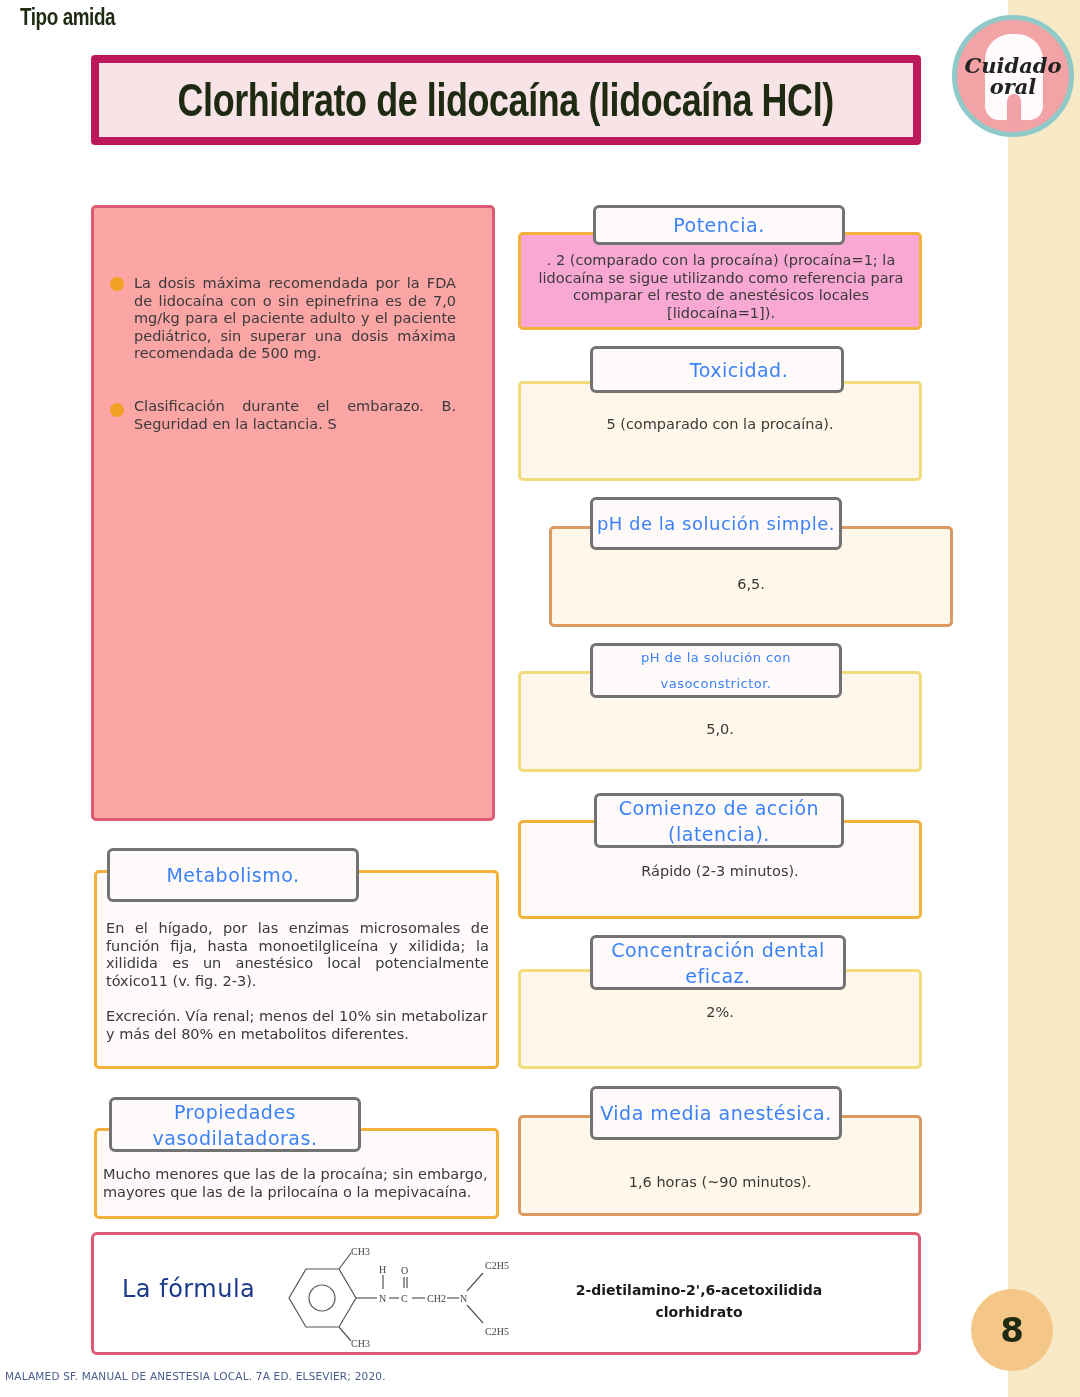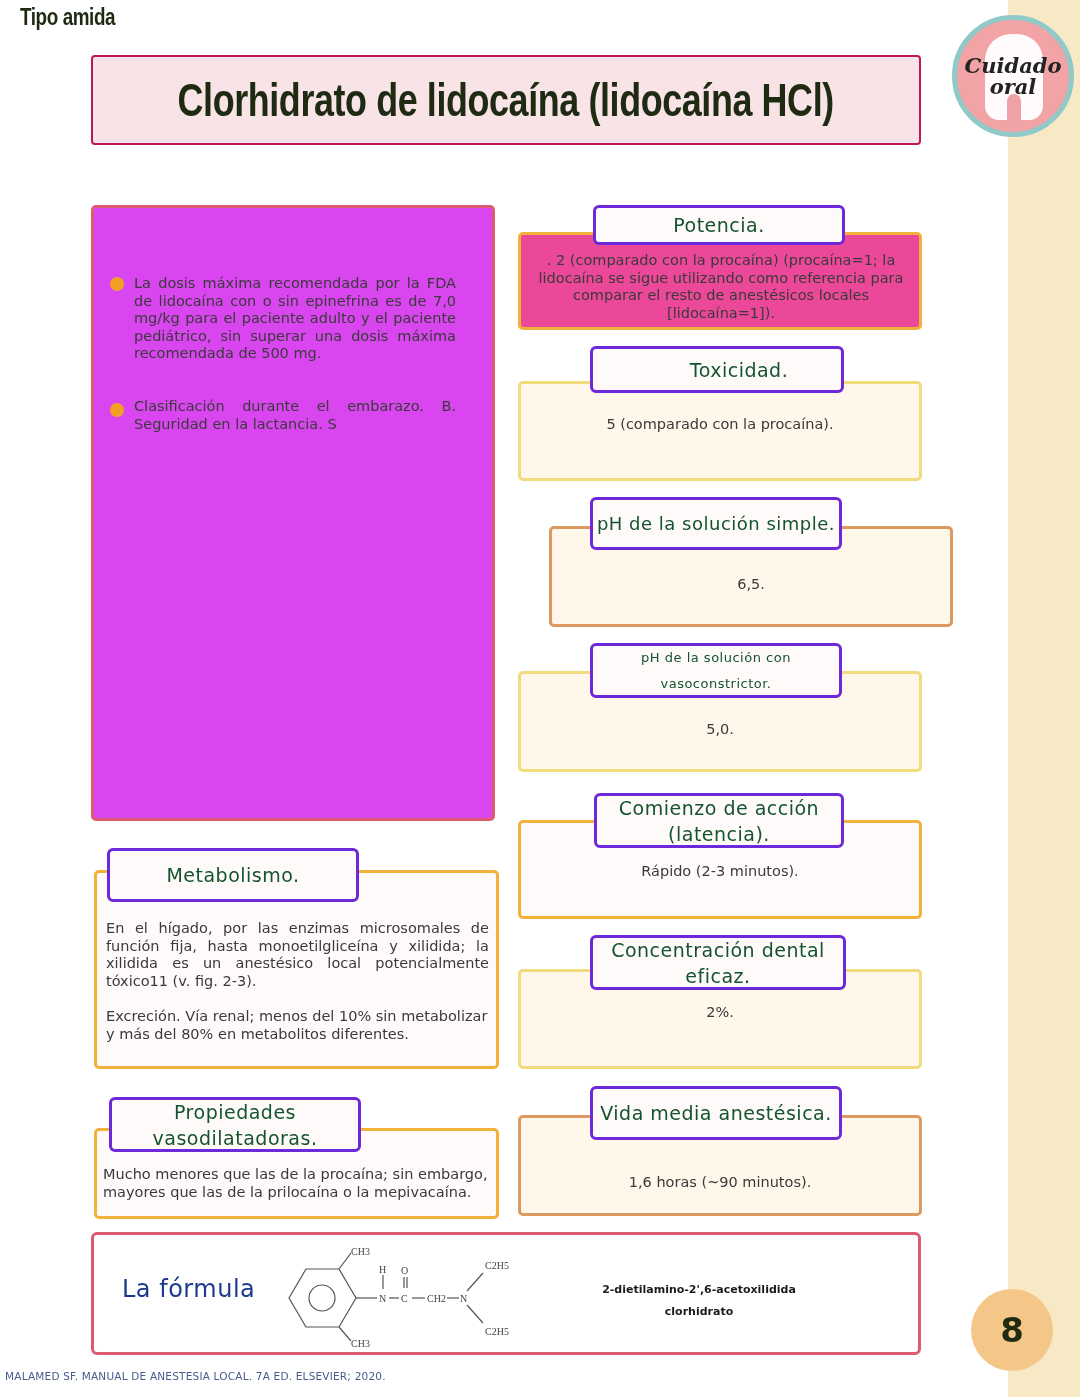--- a/index.html
+++ b/index.html
@@ -14,21 +14,21 @@
     background: #f8e9c6;
   }
   .section-tag {
     position: absolute; left: 20px; top: 4px;
     font-family: "Liberation Sans", sans-serif; font-weight: bold;
     font-size: 23px; color: #1f2a12; transform: scaleX(0.82); transform-origin: left;
     letter-spacing: -0.5px;
   }
   .title-box {
     position: absolute; left: 91px; top: 55px; width: 830px; height: 90px;
-    background: #f8e3e6; border: 2px solid #be185d; border-radius: 4px;
+    background: #f8e3e6; border: 8px solid #be185d; border-radius: 4px;
     display: flex; align-items: center; justify-content: center;
   }
   .title-box h1 {
     font-family: "Liberation Sans", sans-serif; font-weight: bold;
     font-size: 46px; color: #1f2a12; transform: scaleX(0.78);
     white-space: nowrap; letter-spacing: -0.5px;
   }
   .logo {
     position: absolute; left: 952px; top: 15px; width: 122px; height: 122px;
     border-radius: 50%; background: #f1a3a6; border: 5px solid #8fc9c8;
@@ -44,44 +44,44 @@
     background: #f1a3a6; border-radius: 8px 8px 0 0;
   }
   .logo span {
     position: relative; font-family: "DejaVu Serif", serif; font-style: italic;
     font-size: 21px; color: #222; line-height: 21px; font-weight: bold;
   }
   .box {
     position: absolute; border-radius: 5px; border: 3px solid;
   }
   .label {
-    position: absolute; background: #fefafa; border: 3px solid #6d28d9; border-radius: 6px;
+    position: absolute; background: #fefafa; border: 3px solid #737373; border-radius: 6px;
     display: flex; align-items: center; justify-content: center; text-align: center;
-    font-family: "DejaVu Sans", sans-serif; font-size: 19px; color: #14532d;
+    font-family: "DejaVu Sans", sans-serif; font-size: 19px; color: #3b82f6;
     line-height: 26px; letter-spacing: 0.5px;
   }
   .content {
     position: absolute; font-size: 14.5px; line-height: 17.5px; color: #3a3a3a;
   }
   .center { text-align: center; }
   .justify { text-align: justify; }
   .bullet-dot {
     position: absolute; width: 14px; height: 14px; border-radius: 50%; background: #f2a024;
   }
   .formula-box {
     position: absolute; left: 91px; top: 1232px; width: 830px; height: 123px;
     background: #ffffff; border: 3px solid #de5a73; border-radius: 6px;
   }
   .formula-label {
     position: absolute; left: 28px; top: 40px; font-size: 24px; color: #1c3b8c;
     font-family: "DejaVu Sans", sans-serif; letter-spacing: 0.5px;
   }
   .formula-name {
     position: absolute; left: 440px; top: 44px; width: 330px; text-align: center;
-    font-size: 11px; font-weight: bold; color: #1a1a1a; line-height: 22px;
+    font-size: 14px; font-weight: bold; color: #1a1a1a; line-height: 22px;
   }
   .page-num {
     position: absolute; left: 971px; top: 1289px; width: 82px; height: 82px;
     border-radius: 50%; background: #f4c687;
     display: flex; align-items: center; justify-content: center;
     font-size: 34px; font-weight: bold; color: #1f2a12;
   }
   .citation {
     position: absolute; left: 5px; top: 1370px; font-size: 10.5px; color: #4a5a8c;
     letter-spacing: 0.2px;
@@ -97,28 +97,28 @@
 <div class="title-box">
   <h1>Clorhidrato de lidocaína (lidocaína HCl)</h1>
 </div>
 
 <div class="logo">
   <div class="tooth"></div>
   <span>Cuidado</span>
   <span>oral</span>
 </div>
 
-<div class="box" style="left:91px;top:205px;width:404px;height:616px;background:#d946ef;border-color:#de5a73;">
+<div class="box" style="left:91px;top:205px;width:404px;height:616px;background:#fca5a5;border-color:#de5a73;">
   <div class="bullet-dot" style="left:16px;top:69px;"></div>
   <div class="content justify" style="left:40px;top:67px;width:322px;">La dosis máxima recomendada por la FDA de lidocaína con o sin epinefrina es de 7,0 mg/kg para el paciente adulto y el paciente pediátrico, sin superar una dosis máxima recomendada de 500 mg.</div>
   <div class="bullet-dot" style="left:16px;top:195px;"></div>
   <div class="content justify" style="left:40px;top:190px;width:322px;">Clasificación durante el embarazo. B. Seguridad en la lactancia. S</div>
 </div>
 
-<div class="box" style="left:518px;top:232px;width:404px;height:98px;background:#ec4899;border-color:#f2b13a;">
+<div class="box" style="left:518px;top:232px;width:404px;height:98px;background:#f9a8d4;border-color:#f2b13a;">
   <div class="content center" style="left:10px;top:17px;width:380px;">. 2 (comparado con la procaína) (procaína=1; la lidocaína se sigue utilizando como referencia para comparar el resto de anestésicos locales [lidocaína=1]).</div>
 </div>
 <div class="label" style="left:593px;top:205px;width:252px;height:40px;">Potencia.</div>
 
 <div class="box" style="left:518px;top:381px;width:404px;height:100px;background:#fff7e9;border-color:#f0dc7a;">
   <div class="content center" style="left:0;top:32px;width:398px;">5 (comparado con la procaína).</div>
 </div>
 <div class="label" style="left:590px;top:346px;width:254px;height:47px;padding-left:44px;">Toxicidad.</div>
 
 <div class="box" style="left:549px;top:526px;width:404px;height:101px;background:#fff7e9;border-color:#dc9a62;">

